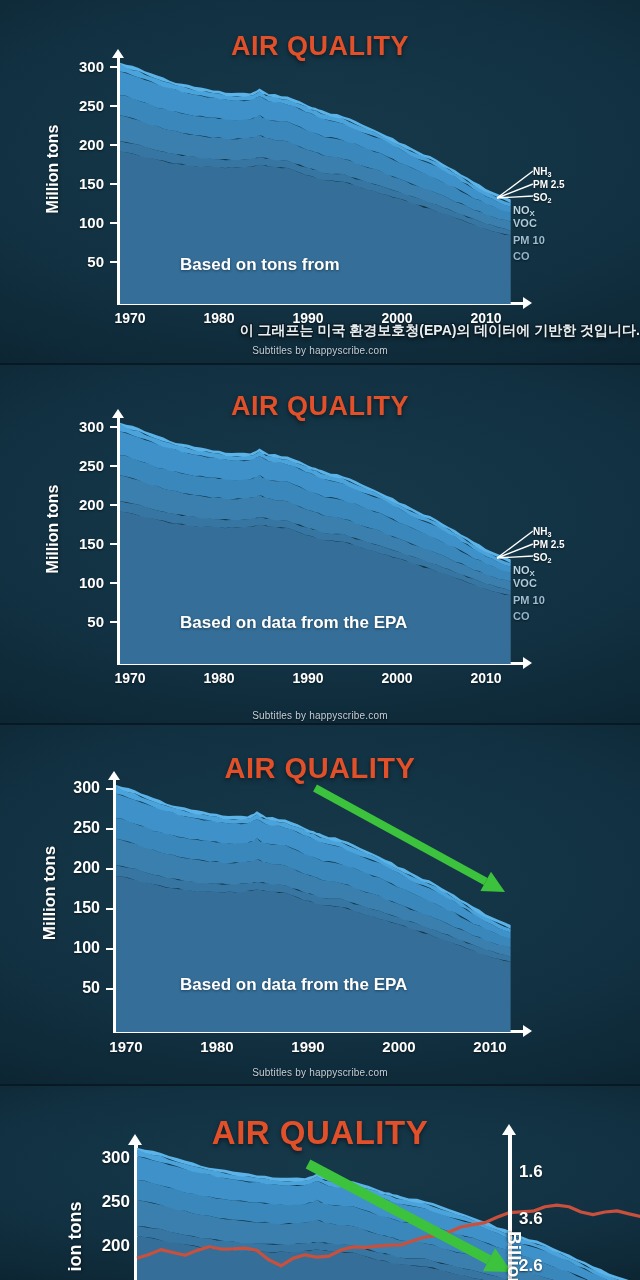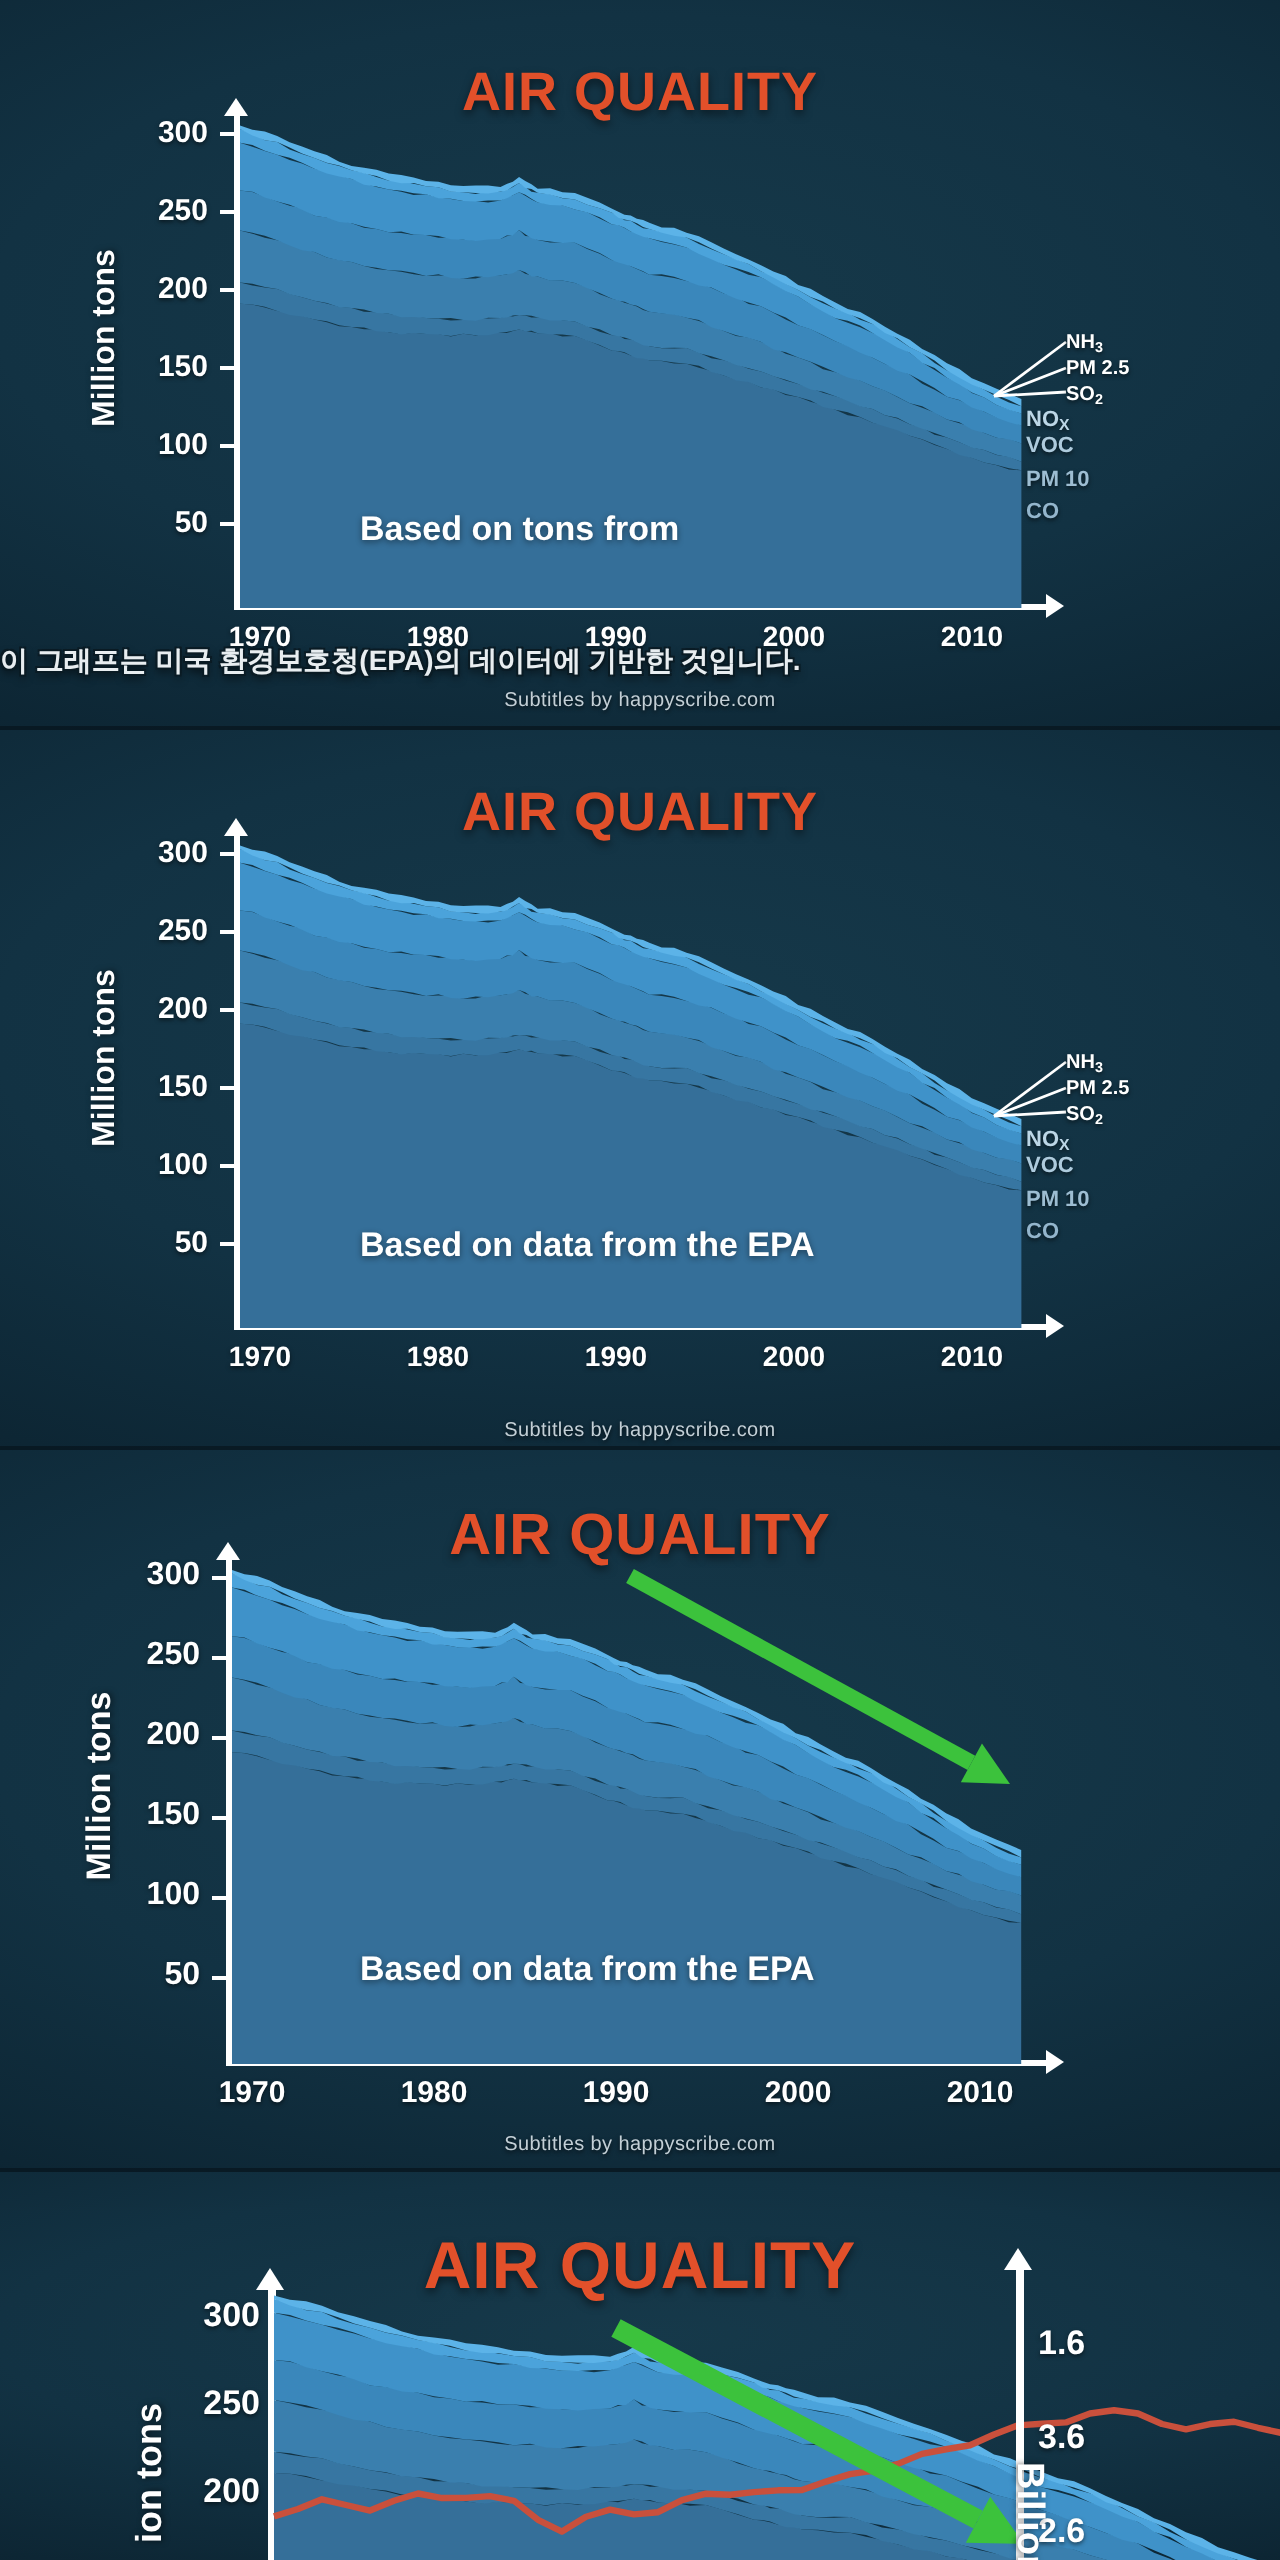--- a/index.html
+++ b/index.html
@@ -76,21 +76,21 @@
   .legend { position: absolute; }
   .legend-item {
     position: absolute; white-space: nowrap; font-weight: bold;
     text-shadow: 0 1px 2px rgba(0,0,0,.6);
     line-height: 1;
   }
   .legend-item sub { font-size: .72em; vertical-align: baseline; position: relative; top: .22em; }
 
   
   .subtitle {
-    position: absolute; left: 0; width: 640px; text-align: left;
+    position: absolute; left: 0; width: 640px; text-align: right;
     color: #e8edf0; font-weight: bold; white-space: nowrap;
     text-shadow: -1px -1px 0 #0a1b24, 1px -1px 0 #0a1b24,
                  -1px 1px 0 #0a1b24, 1px 1px 0 #0a1b24, 0 2px 4px rgba(0,0,0,.8);
   }
   .credit {
     position: absolute; left: 0; width: 640px; text-align: center;
     color: #c3cfd6; font-size: 10px; letter-spacing: .2px;
     text-shadow: 0 1px 2px rgba(0,0,0,.7);
   }
 </style>

